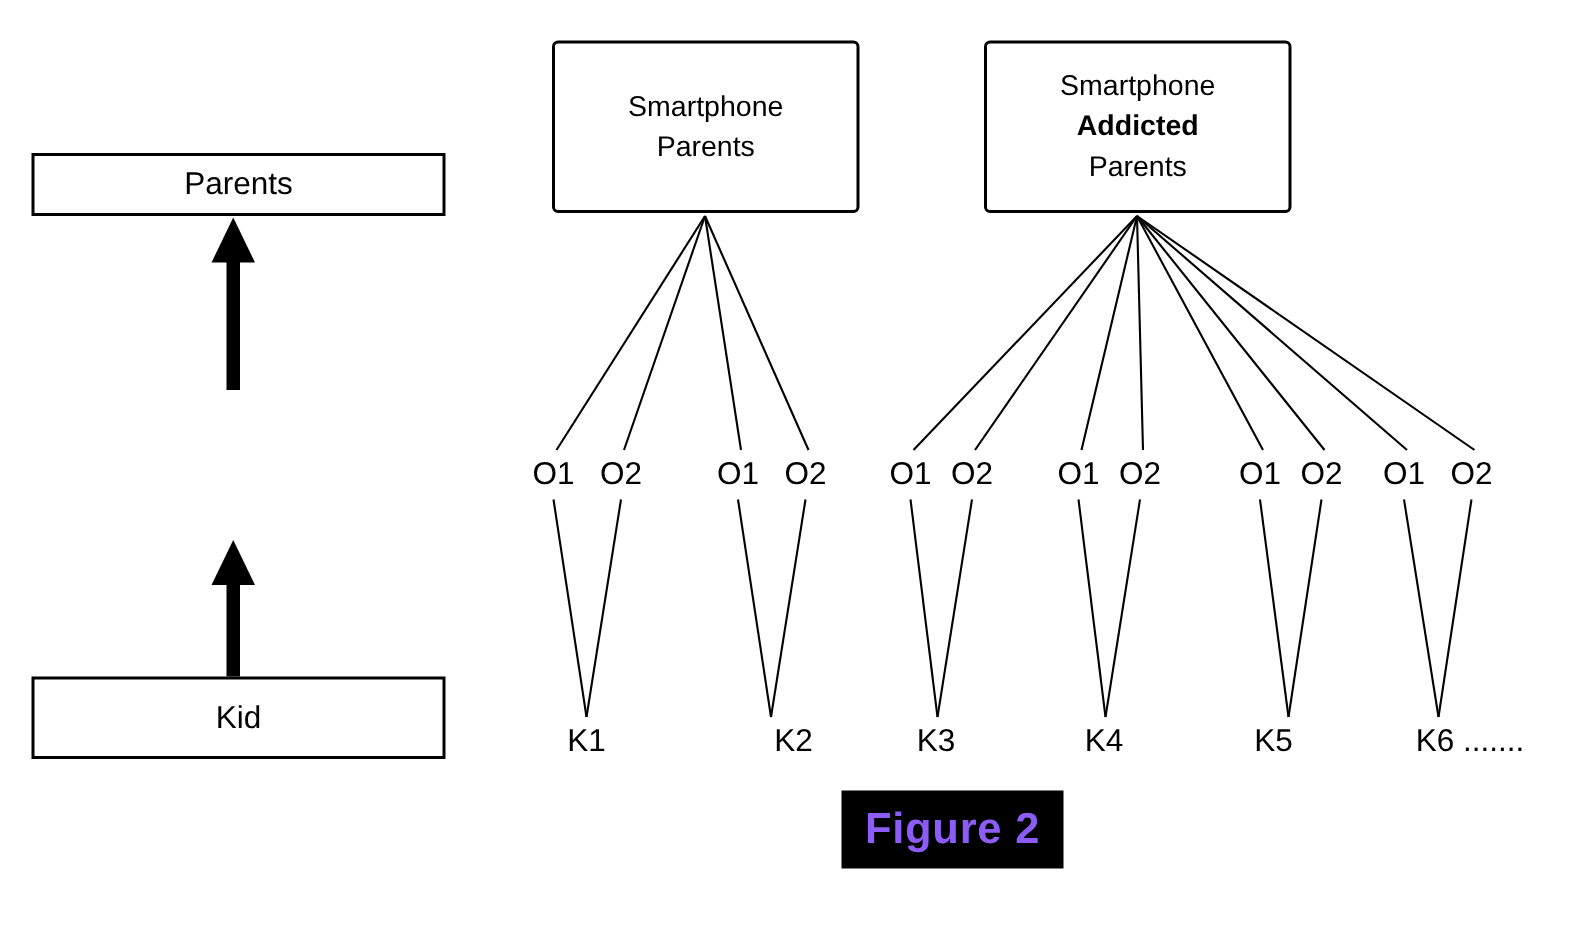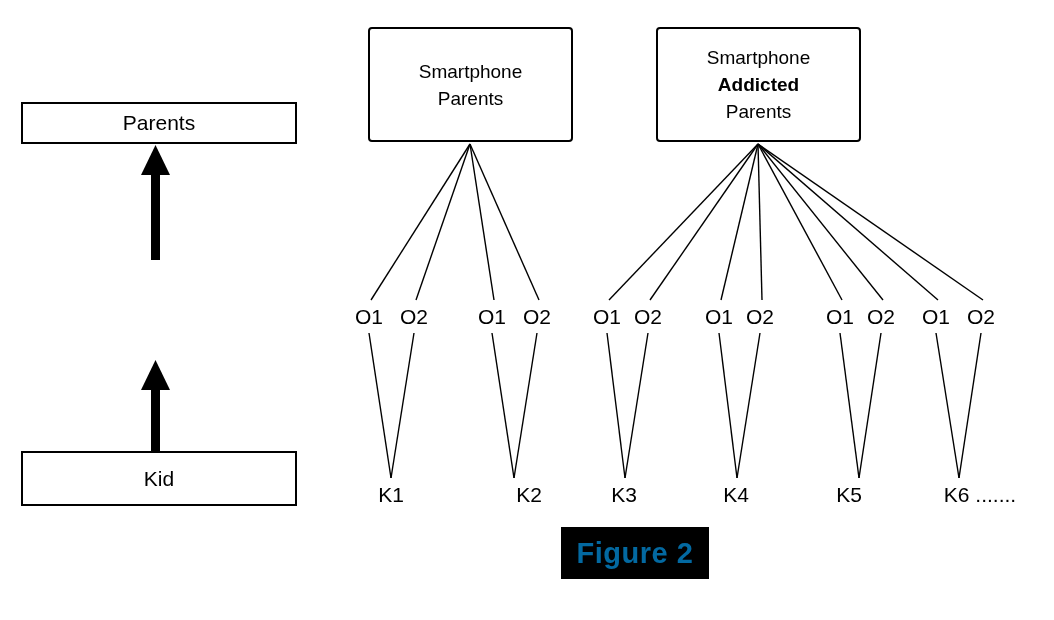--- a/index.html
+++ b/index.html
@@ -94,21 +94,21 @@
   .k-label { }
 
   
   #figure-caption {
     position: absolute;
     left: 561px;
     top: 527px;
     width: 148px;
     height: 52px;
     background: #000000;
-    color: #0369a1;
+    color: #8b5cf6;
     display: flex;
     align-items: center;
     justify-content: center;
     font-size: 29px;
     font-weight: bold;
     letter-spacing: 0.5px;
   }
 </style>
 </head>
 <body>

